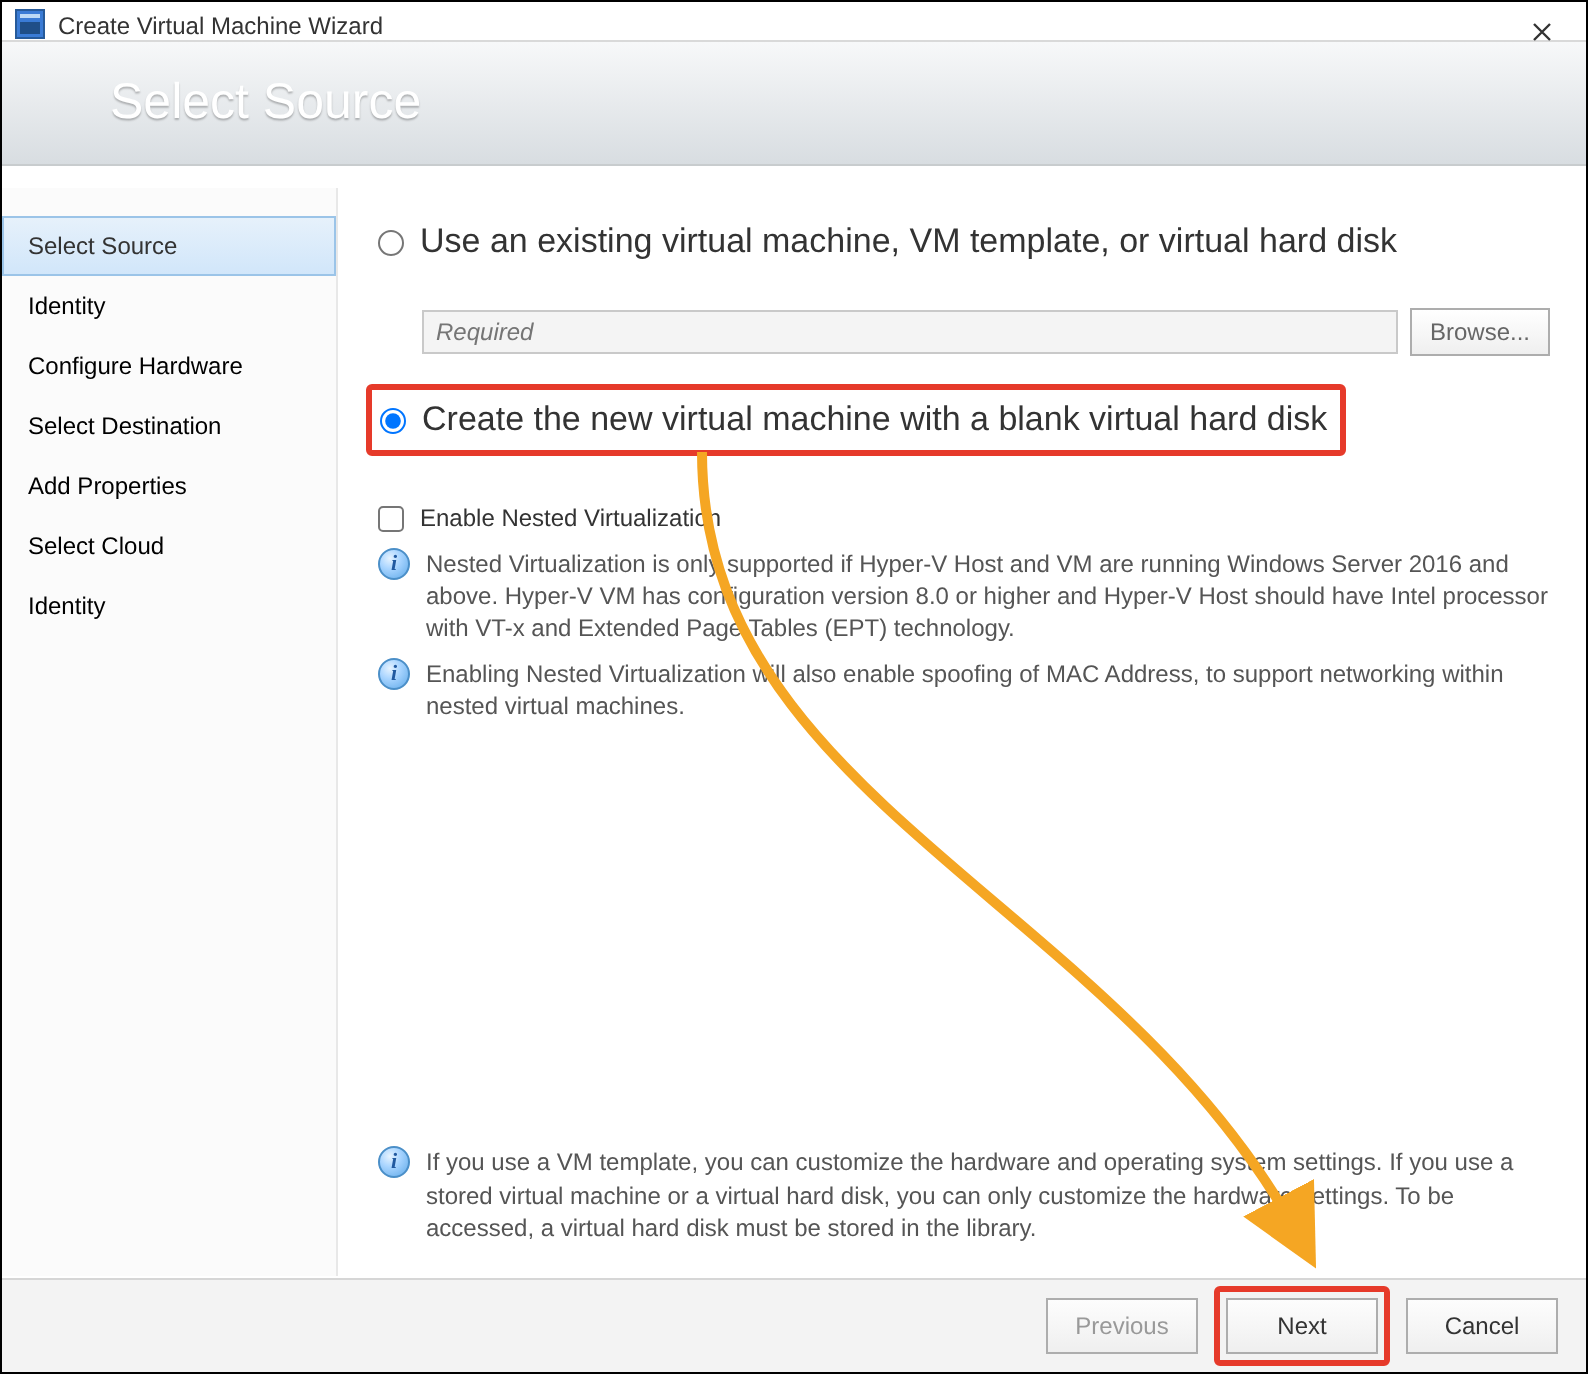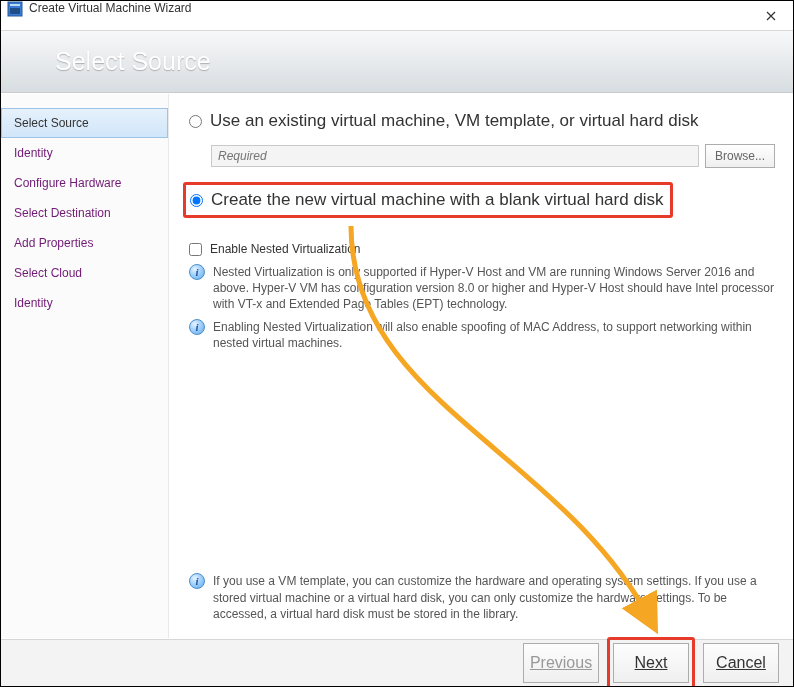--- a/index.html
+++ b/index.html
@@ -9,22 +9,22 @@
     color: #333;
     background: #fff;
     width: 794px;
     height: 687px;
     overflow: hidden;
     position: relative;
     border: 1px solid #000;
   }
   .titlebar {
     display: flex;
-    align-items: flex-start;
-    height: 30px;
+    align-items: flex-end;
+    height: 20px;
     background: #fff;
     border-bottom: 1px solid #d9d9d9;
     padding: 0 0 0 6px;
     position: relative;
   }
   .titlebar-icon {
     width: 16px; height: 16px;
     display: flex; align-items: center; justify-content: center;
     margin-right: 6px;
   }
@@ -58,21 +58,21 @@
   }
   .sidebar {
     width: 168px;
     background: #fbfbfb;
     border-right: 1px solid #e8e8e8;
     padding-top: 14px;
   }
   .sidebar-item {
     padding: 7px 12px;
     font-size: 12px;
-    color: #701a75;
+    color: #000000;
     cursor: pointer;
     border: 1px solid transparent;
   }
   .sidebar-item.active {
     background: linear-gradient(to bottom,#e6f1fb,#d1e6fa);
     border: 1px solid #9bc4e8;
     color: #333;
   }
   .main {
     flex: 1;
@@ -96,21 +96,21 @@
   .radio-label { font-size: 17px; color: #333; }
   .radio-row.highlighted {
     border: 3px solid #e63a2a;
     border-radius: 3px;
     padding: 5px 6px 5px 4px;
     margin-left: -6px;
     display: inline-flex;
   }
   .path-row {
     display: flex; align-items: center;
-    margin: 10px 0 14px 22px;
+    margin: 20px 0 14px 22px;
     gap: 6px;
   }
   .path-input {
     flex: 1;
     height: 22px;
     border: 1px solid #c9c9c9;
     background: #f4f4f4;
     color: #9a9a9a;
     padding: 2px 6px;
     font-size: 12px;
@@ -149,27 +149,26 @@
     border-top: 1px solid #d6d6d6;
     background: #f3f3f3;
     display: flex;
     justify-content: flex-end;
     align-items: center;
     padding-right: 14px;
     gap: 8px;
   }
   .wiz-btn {
     min-width: 76px;
-    height: 40px;
+    height: 28px;
     border: 1px solid #adadad;
     background: linear-gradient(to bottom,#fdfdfd,#efefef);
-    font-size: 16px;
-    color: #333;
-    cursor: pointer;
-    text-decoration: underline;
+    font-size: 12px;
+    color: #333;
+    cursor: pointer;
   }
   .wiz-btn:disabled { color: #999; cursor: default; }
   .next-wrap {
     border: 3px solid #e63a2a;
     border-radius: 3px;
     padding: 3px;
     display: flex;
     align-items: center;
   }
   .annotation-svg {

